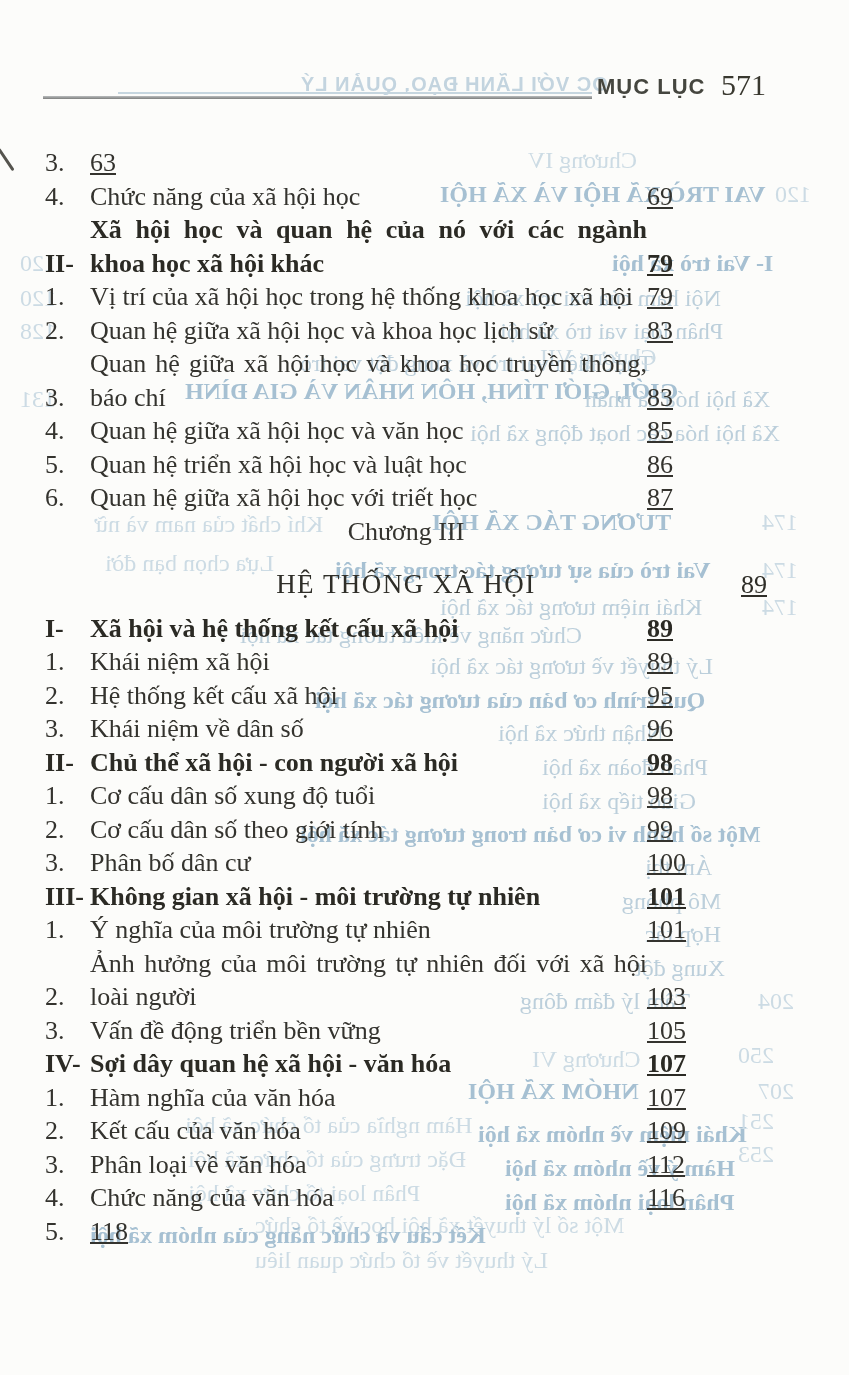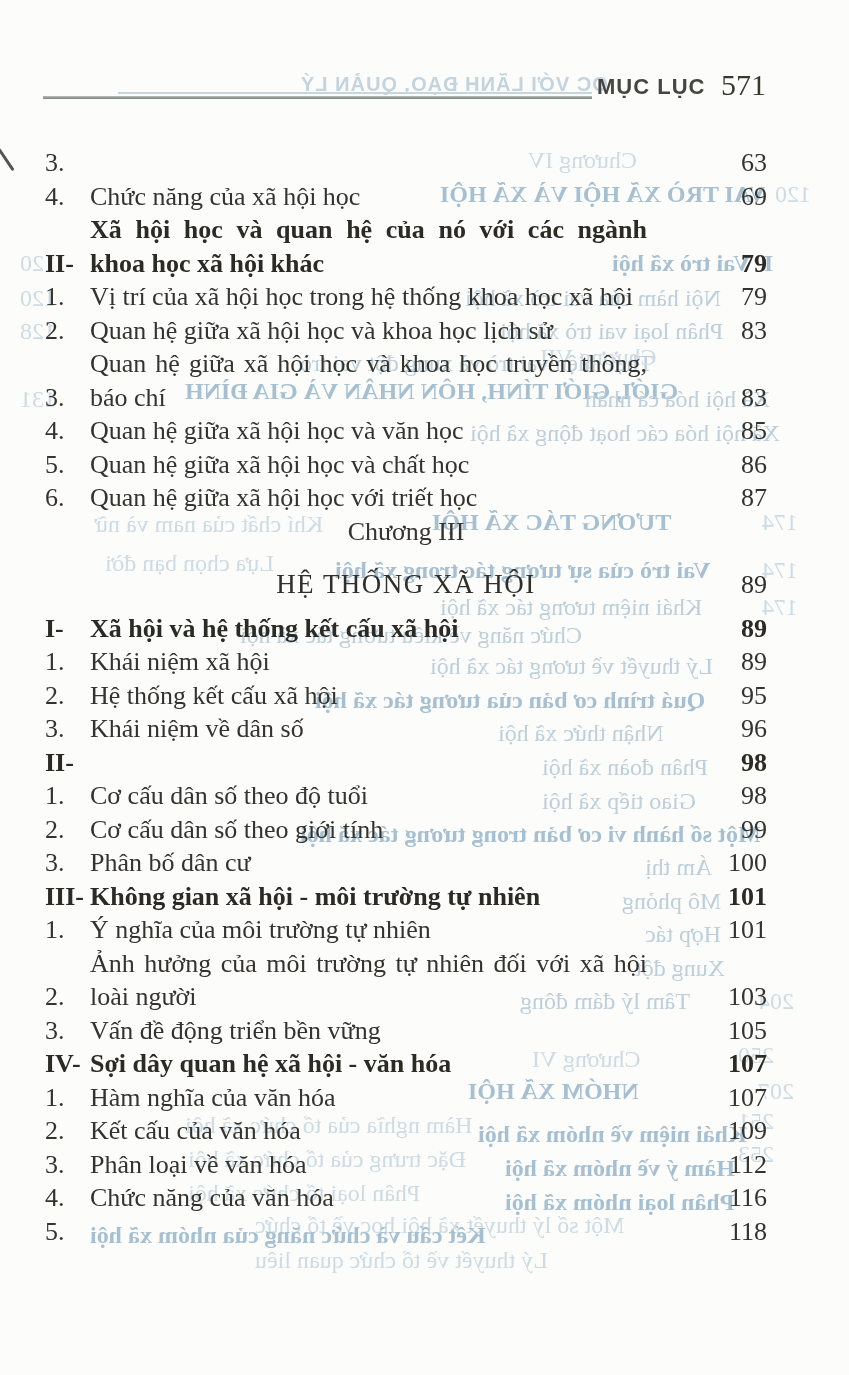--- a/index.html
+++ b/index.html
@@ -12,21 +12,21 @@
             background:linear-gradient(#b9bcbd,#7e7f7e);}
   .hdr-title{position:absolute;left:597px;top:74px;font-family:"Liberation Sans","DejaVu Sans",sans-serif;
              font-size:22px;font-weight:600;letter-spacing:1px;color:#45463f;}
   .hdr-num{position:absolute;left:721px;top:68px;font-size:30px;color:#39382f;font-family:Liberation Serif, serif;}
   
   .toc{position:absolute;left:45px;top:146px;width:722px;font-size:26px;line-height:33.5px;}
   .row{display:flex;align-items:flex-end;}
   .lbl{min-width:45px;flex:none;}
   .txt{width:557px;flex:none;}
   .txt .l1{text-align:justify;text-align-last:justify;}
-  .pg{flex:1;text-align:right;}
+  .pg{flex:1;text-decoration:underline;}
   .row.bold{font-weight:bold;color:#2b2a24;}
   .row.chapter{display:block;text-align:center;}
   .row.chapter .txt{width:auto;}
   .row.chapter-title{position:relative;display:block;text-align:center;letter-spacing:1.5px;font-size:27px;color:#2f2e28;margin-top:20px;}
   .row.chapter-title .txt{width:auto;display:inline;}
   .row.chapter-title .pg{position:absolute;right:0;bottom:0;letter-spacing:0;font-size:26px;}
   .row.after-title{margin-top:10px;}
   
   .ghost{position:absolute;font-size:24px;line-height:1.1;color:#bccfdb;
          transform:scaleX(-1);white-space:nowrap;pointer-events:none;}
@@ -140,21 +140,21 @@
         </div>
         <span class="pg">83</span>
       </div>
       <div class="row">
         <span class="lbl">4.</span>
         <div class="txt">Quan hệ giữa xã hội học và văn học</div>
         <span class="pg">85</span>
       </div>
       <div class="row">
         <span class="lbl">5.</span>
-        <div class="txt">Quan hệ giữa xã hội học và chất học</div>
+        <div class="txt">Quan hệ triển xã hội học và luật học</div>
         <span class="pg">86</span>
       </div>
       <div class="row">
         <span class="lbl">6.</span>
         <div class="txt">Quan hệ giữa xã hội học với triết học</div>
         <span class="pg">87</span>
       </div>
       <div class="row chapter"><span class="txt">Chương III</span></div>
       <div class="row chapter-title"><span class="txt">HỆ THỐNG XÃ HỘI</span><span class="pg">89</span></div>
       <div class="row bold after-title">
@@ -172,25 +172,26 @@
         <div class="txt">Hệ thống kết cấu xã hội</div>
         <span class="pg">95</span>
       </div>
       <div class="row">
         <span class="lbl">3.</span>
         <div class="txt">Khái niệm về dân số</div>
         <span class="pg">96</span>
       </div>
       <div class="row bold">
         <span class="lbl">II-</span>
+        <div class="txt">Chủ thể xã hội - con người xã hội</div>
         <span class="pg">98</span>
       </div>
       <div class="row">
         <span class="lbl">1.</span>
-        <div class="txt">Cơ cấu dân số theo độ tuổi</div>
+        <div class="txt">Cơ cấu dân số xung độ tuổi</div>
         <span class="pg">98</span>
       </div>
       <div class="row">
         <span class="lbl">2.</span>
         <div class="txt">Cơ cấu dân số theo giới tính</div>
         <span class="pg">99</span>
       </div>
       <div class="row">
         <span class="lbl">3.</span>
         <div class="txt">Phân bố dân cư</div>

